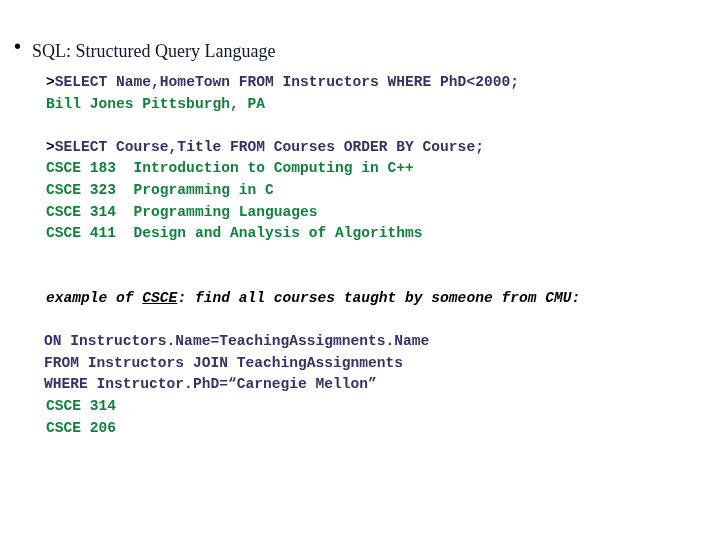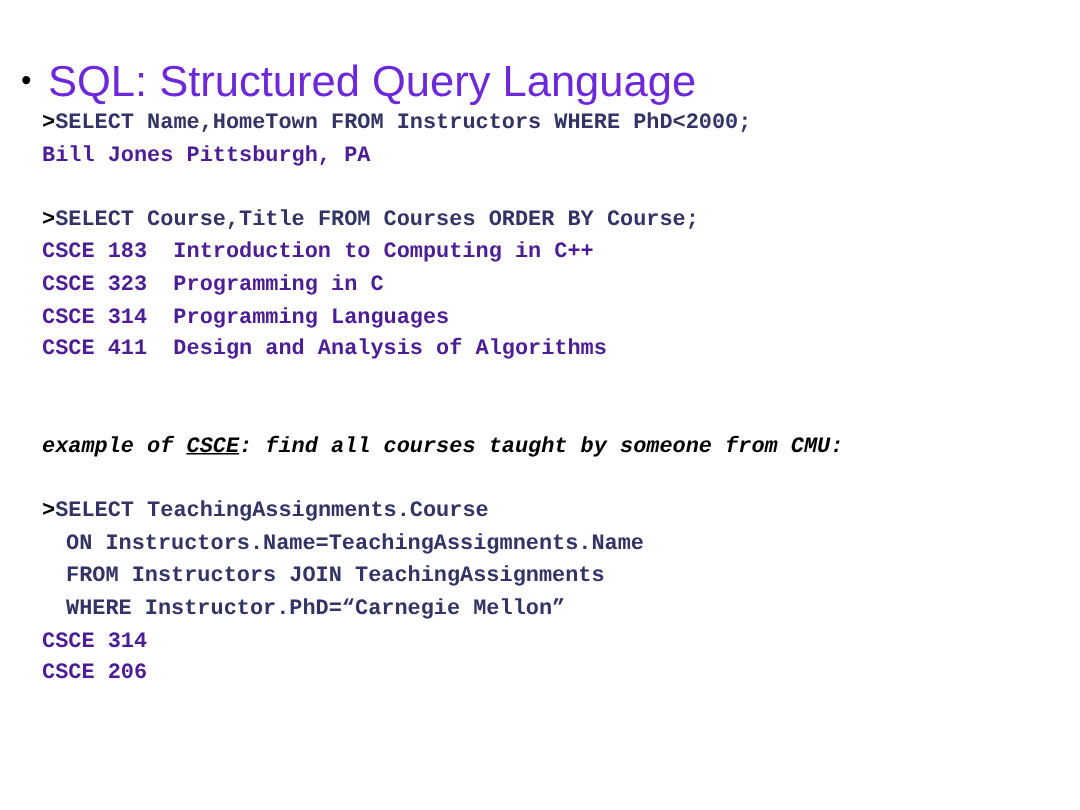--- a/index.html
+++ b/index.html
@@ -35,48 +35,48 @@
   .title-bullet {
     font-family: "Liberation Sans", sans-serif;
     font-size: 20px;
     line-height: 1;
     color: #000000;
     margin-right: 11px;
     position: relative;
     top: -4px;
   }
   .title-text {
-    font-family: Liberation Sans, sans-serif;
-    font-size: 29px;
+    font-family: Liberation Serif, serif;
+    font-size: 18px;
     font-weight: normal;
-    color: #6d28d9;
+    color: #0f172a;
     letter-spacing: 0px;
     line-height: 1.1;
   }
 
   
   .code-area {
     position: absolute;
     left: 0;
     top: 72px;
     width: 720px;
   }
   .cline {
     font-family: "Liberation Mono", "DejaVu Sans Mono", monospace;
     font-size: 14.6px;
     font-weight: bold;
     line-height: 21.6px;
     height: 21.6px;
     white-space: pre;
-    padding-left: 28px;
+    padding-left: 46px;
     color: #000000;
   }
   .cline.indent1 { padding-left: 44px; }
   .sql     { color: #333366; }
-  .result  { color: #4c1d95; }
+  .result  { color: #15803d; }
   .prompt  { color: #000000; }
   .note {
     font-style: italic;
     color: #000000;
   }
   .u { text-decoration: underline; }
   .spacer-m { height: 21.6px; }
 </style>
 </head>
 <body>
@@ -103,21 +103,20 @@
 
     <div class="spacer-m"></div>
 
 
     <div class="spacer-m"></div>
 
     <div class="cline note"><span>example of </span><span class="u">CSCE</span><span>: find all courses taught by someone from CMU:</span></div>
 
     <div class="spacer-m"></div>
 
-    <div class="cline"><span class="prompt">&gt;</span><span class="sql">SELECT TeachingAssignments.Course</span></div>
     <div class="cline indent1 sql">ON Instructors.Name=TeachingAssigmnents.Name</div>
     <div class="cline indent1 sql">FROM Instructors JOIN TeachingAssignments</div>
     <div class="cline indent1 sql">WHERE Instructor.PhD=“Carnegie Mellon”</div>
     <div class="cline result">CSCE 314</div>
     <div class="cline result">CSCE 206</div>
 
   </div>
 </div>
 
 </body></html>

